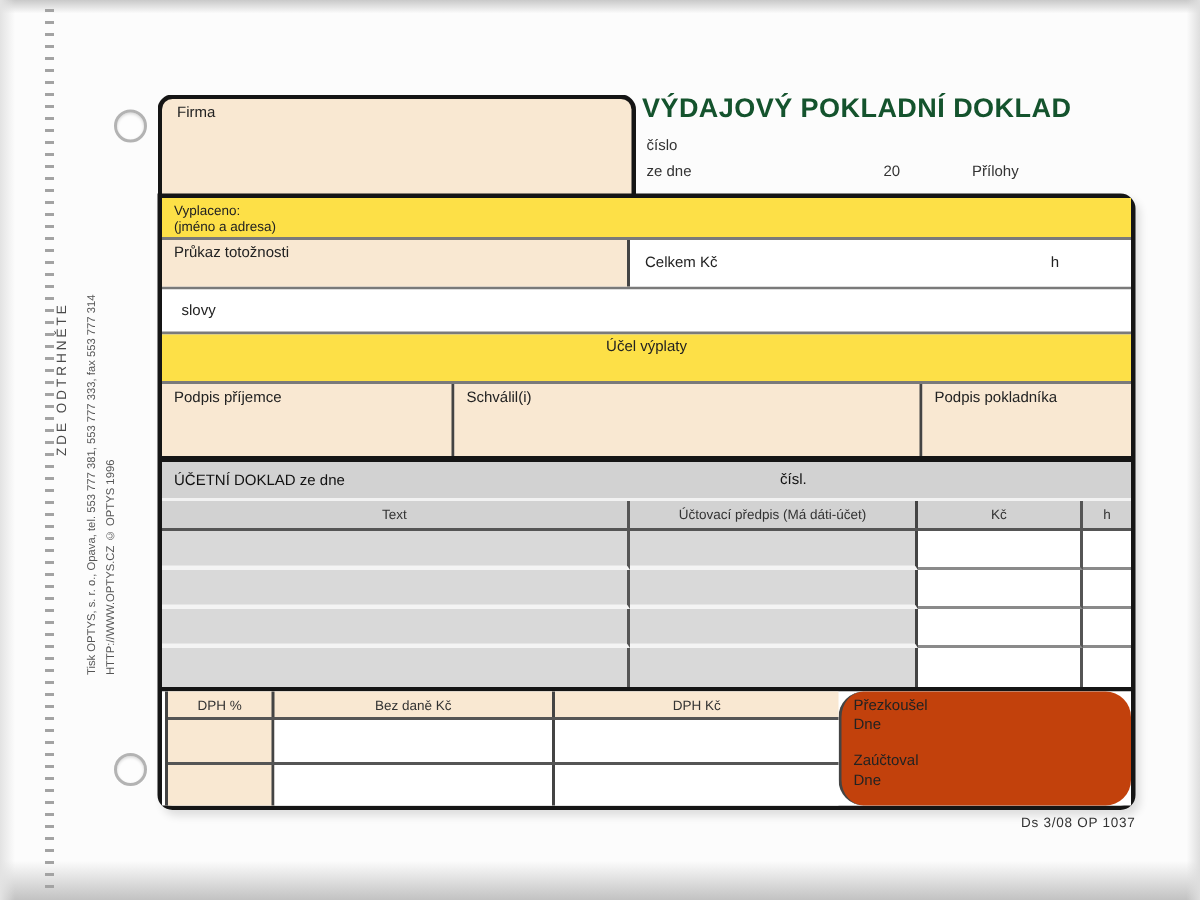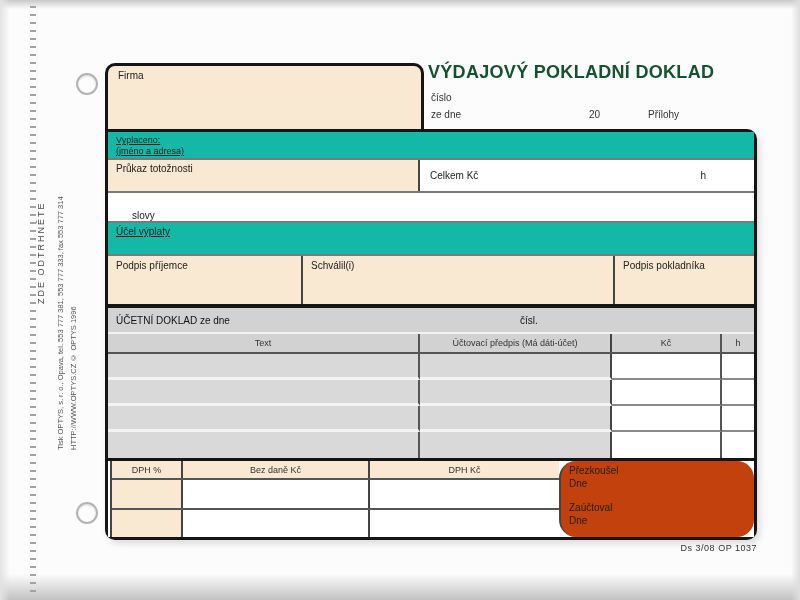--- a/index.html
+++ b/index.html
@@ -36,31 +36,31 @@
   .zedne-line .zd{position:absolute;left:0;}
   .zedne-line .yy{position:absolute;left:158px;}
   .zedne-line .pr{position:absolute;left:217px;}
 
   
   .main-box{position:absolute;left:105px;top:129px;width:652px;height:411px;box-sizing:border-box;
     border:3px solid #151515;border-radius:0 10px 10px 10px;background:#fff;
     box-shadow:3px 4px 6px rgba(0,0,0,.12);}
   .rows{display:flex;flex-direction:column;width:646px;height:405px;}
   .row{box-sizing:border-box;position:relative;flex:none;display:flex;}
-  .peach{background:#14b8a6;text-decoration:underline;}
+  .peach{background:#fde047;}
   .r-vyplaceno{height:28px;border-bottom:2px solid #7a7a7a;flex-direction:column;
     padding:3px 8px;font-size:9px;line-height:11px;}
   .r-prukaz{height:33px;border-bottom:2px solid #7a7a7a;}
   .cell{box-sizing:border-box;height:100%;}
   .prukaz-cell{width:312px;background:#f9e8d2;border-right:2px solid #444;padding:3px 8px;font-size:10px;}
   .celkem-cell{flex:1;background:#fff;display:flex;align-items:center;justify-content:space-between;
     padding:0 48px 0 10px;font-size:10px;}
-  .r-slovy{height:30px;background:#fff;border-bottom:2px solid #7a7a7a;align-items:flex-end;
-    padding:0 24px;font-size:10px;}
-  .r-ucel{height:33px;border-bottom:2px solid #7a7a7a;padding:3px 8px;font-size:10px;}
+  .r-slovy{height:30px;background:#fff;border-bottom:2px solid #7a7a7a;align-items:center;
+    padding:0 13px;font-size:10px;}
+  .r-ucel{height:33px;border-bottom:2px solid #7a7a7a;padding:3px 8px;font-size:10px;justify-content:center;}
   .r-schvalil{height:48px;}
   .sch-c1{width:312px;border-right:2px solid #444;padding:4px 8px;font-size:10px;background:#f9e8d2;}
   .sch-c2{width:195px;border-right:2px solid #444;padding:4px 8px;font-size:10px;background:#f9e8d2;}
   .sch-c3{flex:1;padding:4px 8px;font-size:10px;background:#f9e8d2;}
   .sep-black{height:4px;background:#151515;flex:none;}
   .sep-black2{height:3px;background:#151515;flex:none;}
   .r-band{height:24px;background:#d2d2d2;align-items:center;font-size:10px;color:#111;}
   .band-label{margin-left:8px;}
   .band-cisl{position:absolute;left:412px;top:50%;transform:translateY(-50%);}
   .r-acct-head{height:22px;background:#d2d2d2;border-top:2px solid #f2f2f2;border-bottom:2px solid #555;

